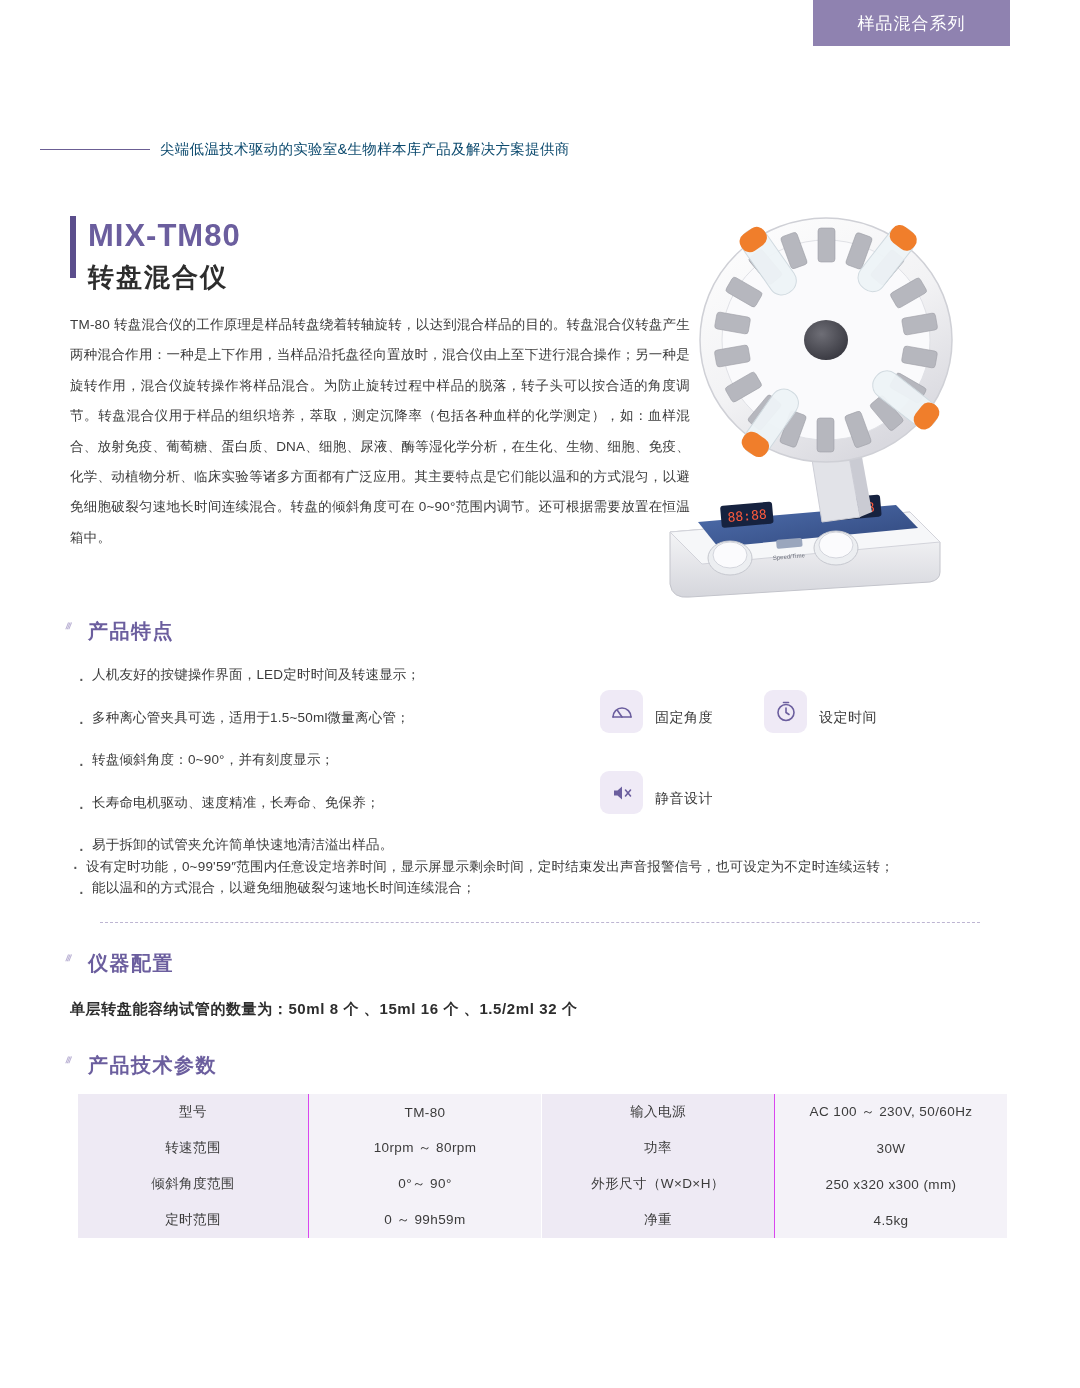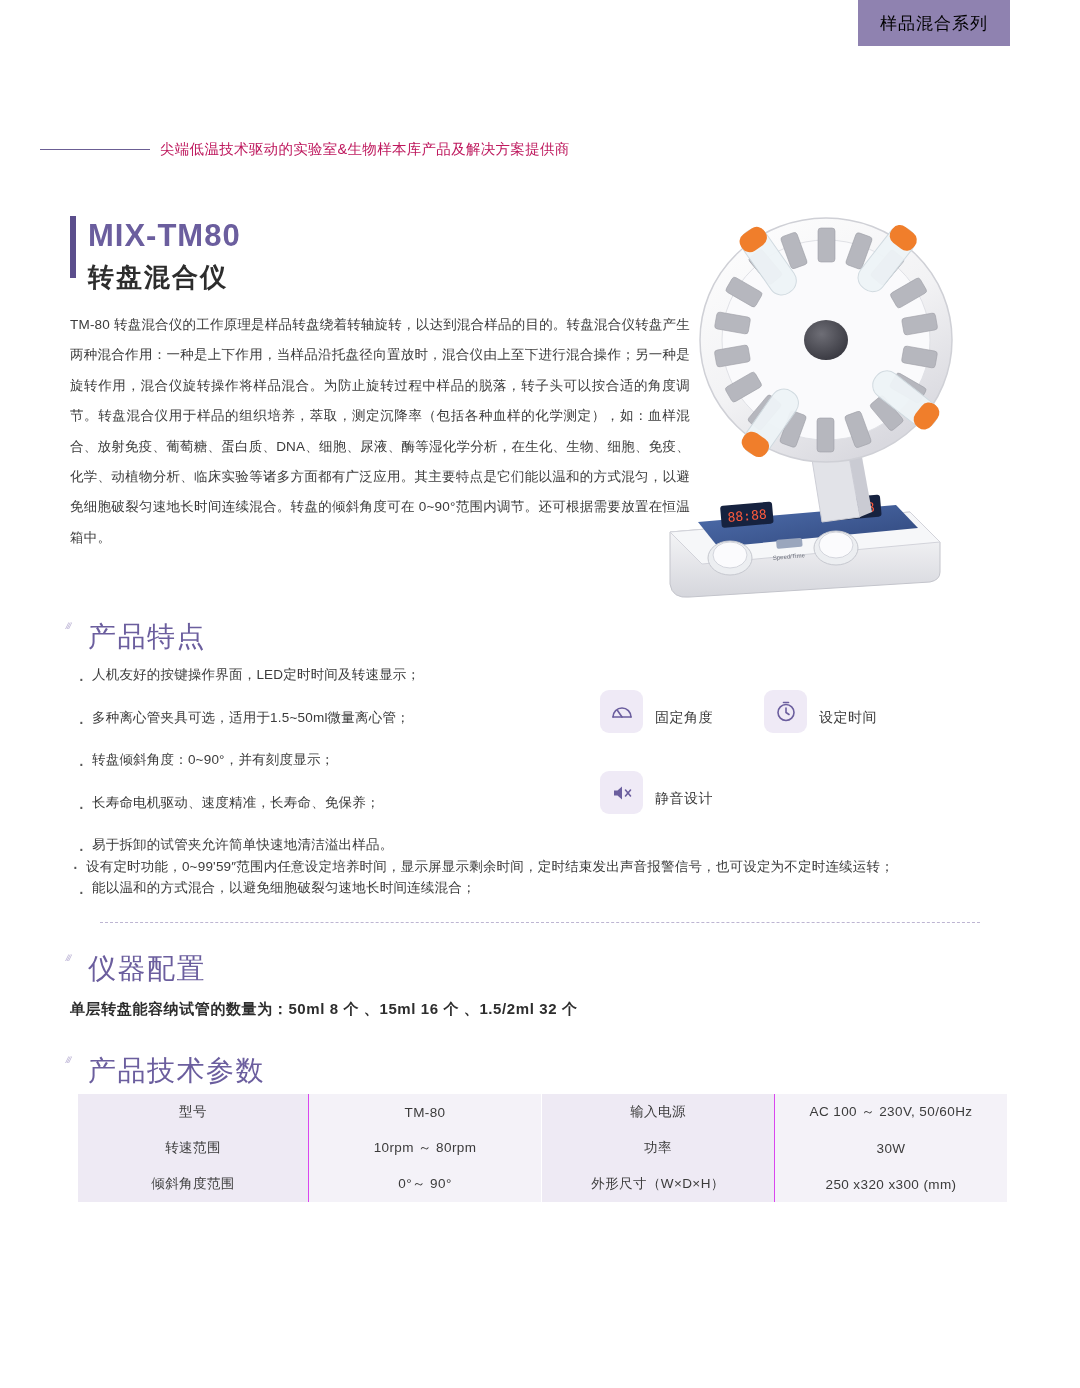--- a/index.html
+++ b/index.html
@@ -14,24 +14,24 @@
     color: #333;
     position: relative;
     overflow: hidden;
   }
 
   
   .series-tag {
     position: absolute;
     top: 0;
     right: 70px;
-    width: 152px;
+    width: 197px;
     height: 46px;
     background: #8f82b0;
-    color: #000000;
+    color: #ffffff;
     font-size: 17px;
     letter-spacing: 1px;
     display: flex;
     align-items: center;
     justify-content: center;
   }
 
   
   .slogan-row {
     position: absolute;
@@ -42,21 +42,21 @@
     align-items: center;
   }
   .slogan-rule {
     width: 110px;
     height: 1px;
     background: #6b5e94;
     margin-right: 10px;
   }
   .slogan-text {
     font-size: 14.5px;
-    color: #be185d;
+    color: #0c4a6e;
     letter-spacing: 0.3px;
     white-space: nowrap;
   }
 
   
   .title-block {
     position: absolute;
     top: 210px;
     left: 70px;
     padding-left: 18px;
@@ -94,22 +94,22 @@
     font-size: 13.5px;
     line-height: 2.25;
     color: #3b3b3b;
     text-align: justify;
     letter-spacing: 0.2px;
   }
 
   
   .section-head {
     position: absolute;
-    font-size: 28px;
-    font-weight: normal;
+    font-size: 20px;
+    font-weight: bold;
     color: #6b5e9e;
     letter-spacing: 1.5px;
     padding-left: 18px;
   }
   .section-head::before {
     content: "///";
     position: absolute;
     left: -4px;
     top: 3px;
     font-size: 9px;
@@ -443,14 +443,20 @@
       <td class="value">10rpm ～ 80rpm</td>
       <td class="label">功率</td>
       <td class="value">30W</td>
     </tr>
     <tr>
       <td class="label">倾斜角度范围</td>
       <td class="value">0°～ 90°</td>
       <td class="label">外形尺寸（W×D×H）</td>
       <td class="value">250 x320 x300 (mm)</td>
     </tr>
+    <tr>
+      <td class="label">定时范围</td>
+      <td class="value">0 ～ 99h59m</td>
+      <td class="label">净重</td>
+      <td class="value">4.5kg</td>
+    </tr>
   </tbody>
 </table>
 
 </body></html>

